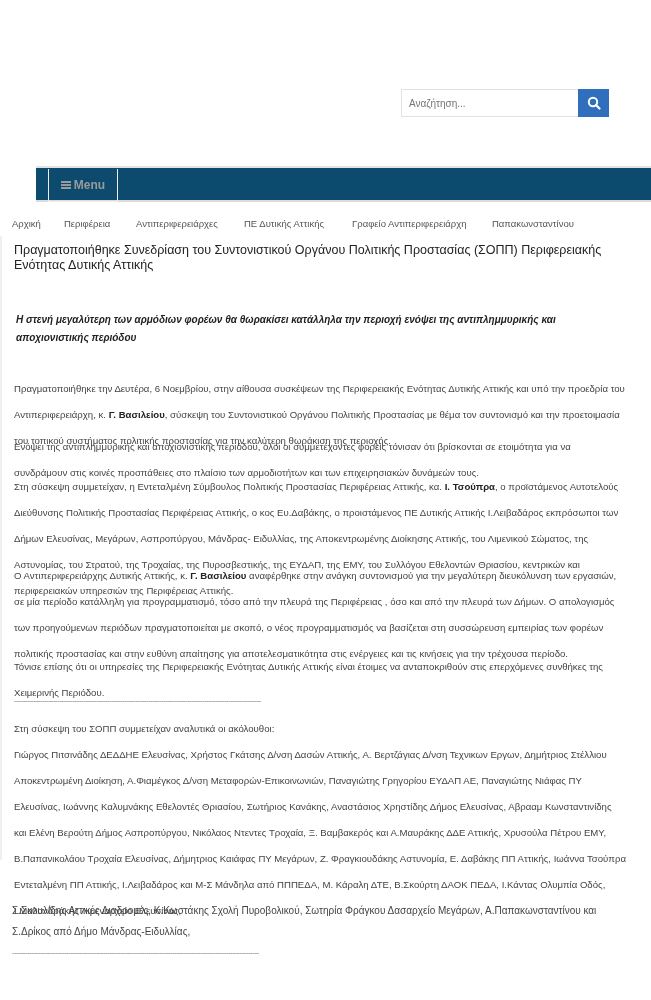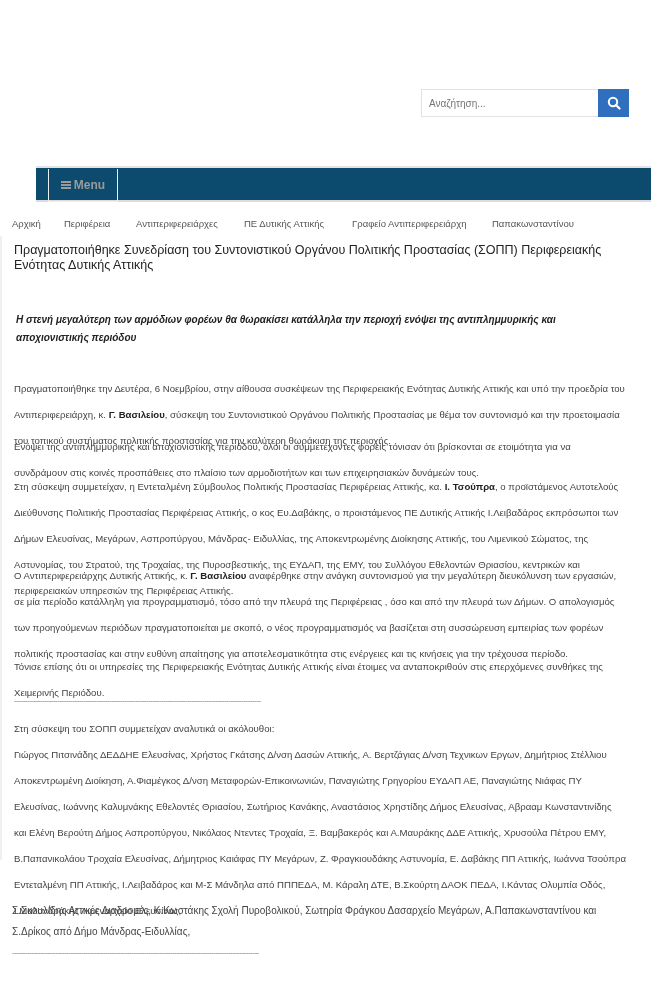--- a/index.html
+++ b/index.html
@@ -5,21 +5,21 @@
   * { box-sizing: border-box; margin: 0; padding: 0; }
   html, body { width: 651px; height: 1000px; background: #ffffff; overflow: hidden; }
   body { font-family: "Liberation Sans", sans-serif; color: #333; position: relative; }
 
   .header { position: relative; height: 160px; }
   .logo { position: absolute; left: 28px; top: 14px; display: flex; align-items: flex-start; }
   .emblem { width: 50px; height: 50px; position: relative; }
   .emblem-text { position: absolute; left: 0; top: 42px; font-size: 5px; line-height: 6px; color: #222; width: 70px; letter-spacing: -0.1px; }
   .logo-title { margin-left: 34px; margin-top: 14px; font-size: 24px; color: #2f7fc4; letter-spacing: 0.5px; font-family: "Liberation Sans", sans-serif; }
 
-  .search { position: absolute; left: 421px; top: 89px; display: flex; }
+  .search { position: absolute; left: 401px; top: 89px; display: flex; }
   .search-input { width: 177px; height: 28px; border: 1px solid #e2e2e2; border-right: none; font-size: 10px; color: #555; padding: 0 7px; font-family: "Liberation Sans", sans-serif; outline: none; }
   .search-btn { width: 31px; height: 28px; background: #2f6fbd; display: flex; align-items: center; justify-content: center; cursor: pointer; }
 
   .menu-bar { position: absolute; left: 0; top: 166px; width: 634px; height: 36px; border-top: 2px solid #e3e3e3; border-bottom: 2px solid #dcdcdc; border-right: 1px solid #e6e6e6; background: #0c4a6e; margin-left: 36px; }
   .menu-btn { position: absolute; left: 12px; top: 1px; width: 70px; height: 33px; border: 1px solid #eee; border-top: none; display: flex; align-items: center; justify-content: center; color: #9a9a9a; font-size: 12px; font-weight: bold; cursor: pointer; }
   .menu-btn .bars { display: inline-block; width: 10px; height: 8px; margin-right: 3px; background: repeating-linear-gradient(#9a9a9a 0 2px, transparent 2px 3px); }
 
   .breadcrumb { position: absolute; left: 0; top: 218px; width: 575px; height: 16px; white-space: nowrap; overflow: hidden; font-size: 9.5px; color: #555; }
   .breadcrumb span { position: absolute; top: 0; }
 

